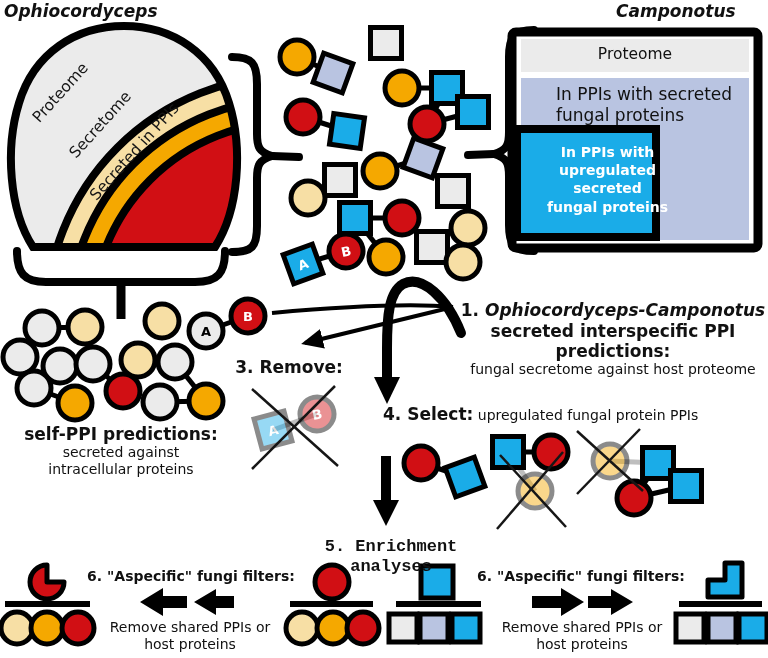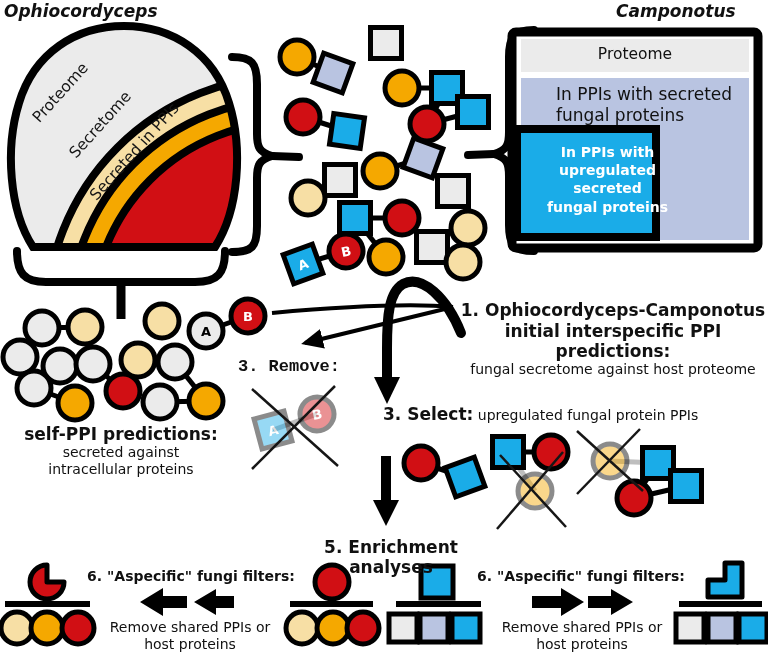--- a/index.html
+++ b/index.html
@@ -1,21 +1,21 @@
 <!DOCTYPE html>
 <html style="--gray: #ebebeb; --cream: #f7dfa5; --gold: #f5a800; --red: #d10f14; --cyan: #1aace8; --lavender: #b9c4e1; --outline: #000000;"><head>
 <meta charset="utf-8">
 <style>
   html,body{margin:0;padding:0;background:#fff;}
   .stage{position:relative;width:768px;height:658px;background:#fff;overflow:hidden;
          font-family:"DejaVu Sans","Liberation Sans",sans-serif;color:#111;}
   svg{position:absolute;left:0;top:0;}
   .txt{position:absolute;line-height:1.18;}
   .b{font-weight:700;}
-  .i{}
+  .i{font-style:italic;}
   .c{text-align:center;}
   .pre{white-space:pre-line;}
   .white{color:#fff;}
   .title{font-size:17px;font-weight:700;font-style:italic;}
   .f145{font-size:17px;}
   .f14{font-size:14px;}
   .f155{font-size:15.5px;}
 </style>
 </head>
 <body>
@@ -327,39 +327,39 @@
   <div class="txt pre f145" style="left:556px;top:84px;line-height:1.25;">In PPIs with secreted
 fungal proteins</div>
   <div class="txt pre c b white f14" style="left:521px;top:143px;width:133px;line-height:1.3;margin-left:20px;">In PPIs with
 upregulated
 secreted
 fungal proteins</div>
 
 
   <div class="txt c" style="left:458px;top:300px;width:310px;">
     <div><span class="b f145">1. </span><span class="b i f145">Ophiocordyceps-Camponotus</span></div>
-    <div class="b f145">initial interspecific PPI predictions:</div>
+    <div class="b f145">secreted interspecific PPI predictions:</div>
     <div class="f14">fungal secretome against host proteome</div>
   </div>
 
   <div class="txt c" style="left:10px;top:424px;width:222px;">
     <div class="b f145">self-PPI predictions:</div>
     <div class="pre f14">secreted against
 intracellular proteins</div>
   </div>
 
-  <div class="txt c" style="left:213px;top:357px;width:152px;font-family:Liberation Mono, monospace;">
+  <div class="txt c" style="left:213px;top:357px;width:152px;">
     <div class="b f145">3. Remove:</div>
   </div>
 
   <div class="txt" style="left:383px;top:404px;white-space:nowrap;">
-    <span class="b f145">3. Select:</span><span class="f14"> upregulated fungal protein PPIs</span>
+    <span class="b f145">4. Select:</span><span class="f14"> upregulated fungal protein PPIs</span>
   </div>
 
-  <div class="txt c b f145" style="left:288px;top:537px;width:206px;">5. Enrichment analyses</div>
+  <div class="txt c b f145" style="left:288px;top:537px;width:206px;font-family:Liberation Mono, monospace;">5. Enrichment analyses</div>
 
   <div class="txt c b f14" style="left:76px;top:568px;width:230px;">6. "Aspecific" fungi filters:</div>
   <div class="txt pre c f14" style="left:94px;top:619px;width:192px;">Remove shared PPIs or
 host proteins</div>
 
   <div class="txt c b f14" style="left:466px;top:568px;width:230px;">6. "Aspecific" fungi filters:</div>
   <div class="txt pre c f14" style="left:486px;top:619px;width:192px;">Remove shared PPIs or
 host proteins</div>
 
 </div>

